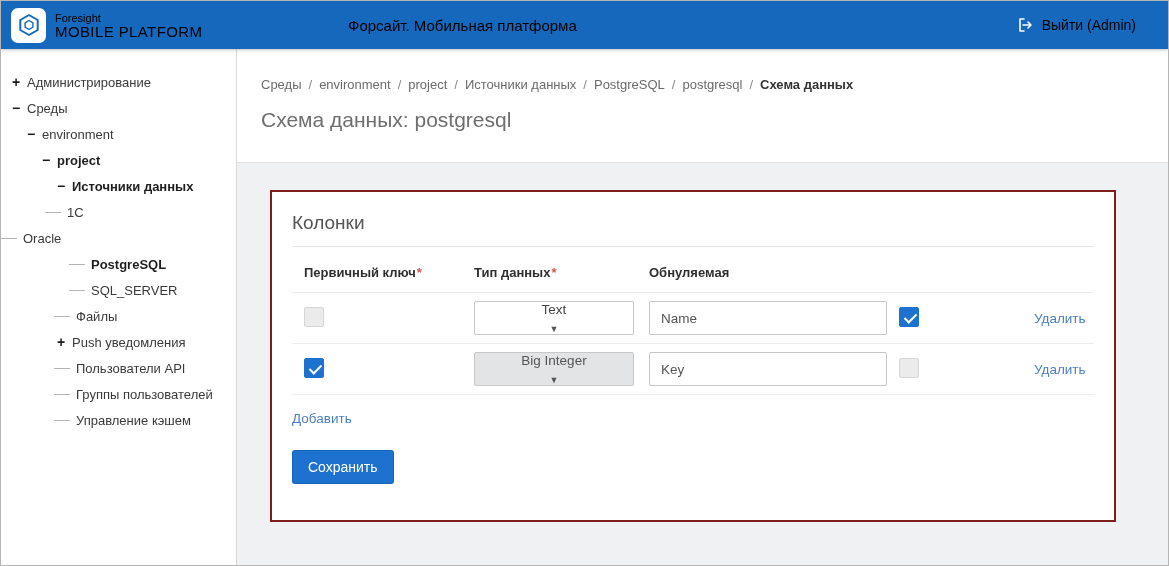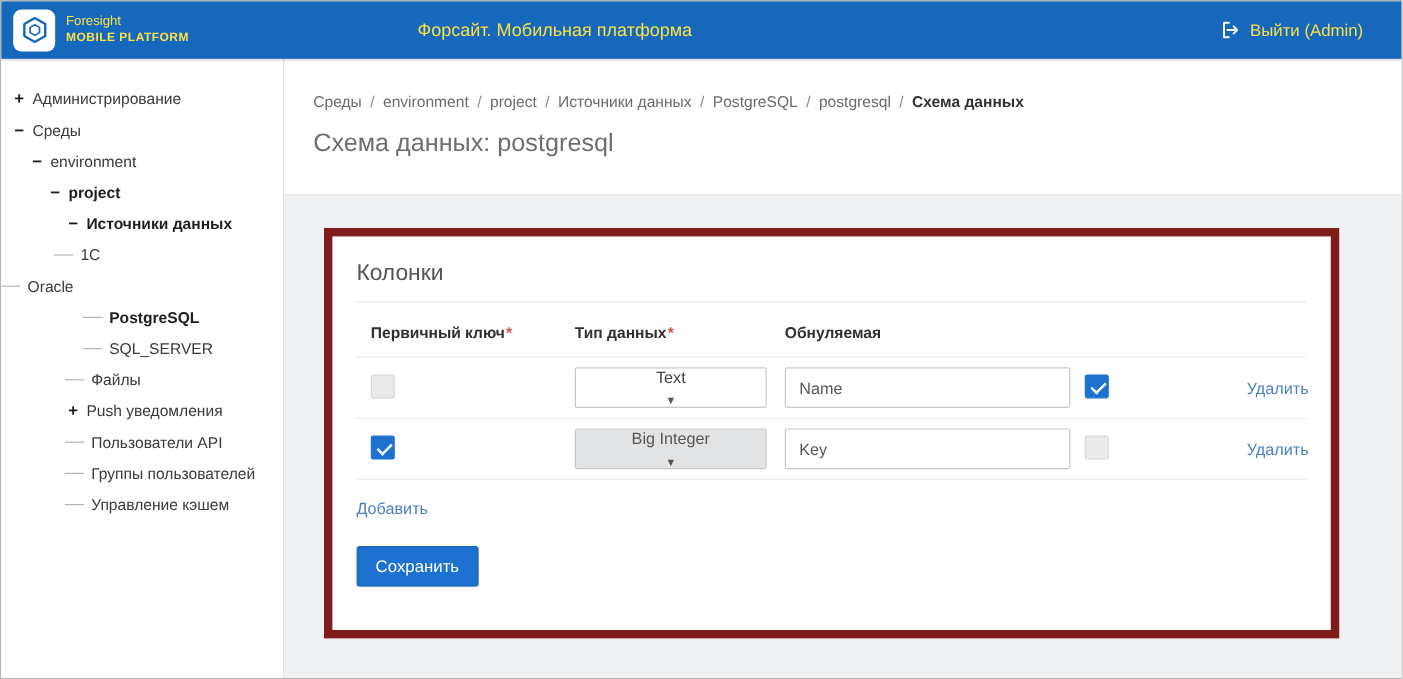--- a/index.html
+++ b/index.html
@@ -1,46 +1,46 @@
 <!DOCTYPE html>
 <html style="--header-bg: #1568bb; --accent: #1c72ce; --link: #4a7fc1;"><head>
 <meta charset="utf-8">
 <style>
   * { margin:0; padding:0; box-sizing:border-box; }
   html,body { background:#fff; }
   body { font-family:"Liberation Sans", sans-serif; font-size:13px; color:#333; }
   .page { width:1169px; height:566px; border:1px solid #b5b5b5; overflow:hidden; display:flex; flex-direction:column; background:#fff; }
 
   
-  .topbar { height:48px; flex:0 0 48px; background:var(--header-bg,#1568bb); position:relative; display:flex; align-items:center; color:#fde047; box-shadow:0 1px 3px rgba(0,0,0,.25); z-index:2; }
+  .topbar { height:48px; flex:0 0 48px; background:var(--header-bg,#1568bb); position:relative; display:flex; align-items:center; color:#000000; box-shadow:0 1px 3px rgba(0,0,0,.25); z-index:2; }
   .brand { position:absolute; left:10px; top:0; height:48px; display:flex; align-items:center; gap:9px; }
   .logo-box { width:35px; height:35px; background:#fff; border-radius:7px; display:flex; align-items:center; justify-content:center; }
   .brand-line1 { font-size:11px; line-height:13px; }
-  .brand-line2 { font-size:10px; line-height:13px; font-weight:bold; letter-spacing:.4px; }
+  .brand-line2 { font-size:15px; line-height:13px; font-weight:normal; letter-spacing:.4px; }
   .app-title { position:absolute; left:347px; font-size:15px; }
   .logout { position:absolute; right:32px; display:flex; align-items:center; gap:9px; font-size:14px; cursor:pointer; }
 
   
   .body-row { flex:1; display:flex; min-height:0; }
   .sidebar { width:236px; flex:0 0 236px; background:#fff; border-right:1px solid #d9d9d9; padding-top:20px; overflow:hidden; }
   .tree-item { display:flex; align-items:center; height:26px; white-space:nowrap; cursor:pointer; color:#3a3a3a; }
   .tree-item.bold { font-weight:bold; color:#1f1f1f; }
   .tree-toggle { width:14px; text-align:center; font-weight:bold; color:#1a1a1a; margin-right:4px; font-size:14px; flex:0 0 14px; }
   .tree-dash { display:inline-block; width:16px; height:1px; background:#b3b3b3; margin-right:6px; flex:0 0 16px; }
 
   .main { flex:1; background:#f0f1f2; overflow:hidden; }
   .main-top { background:#fff; border-bottom:1px solid #e2e2e2; padding:28px 24px 30px 24px; }
   .breadcrumb { font-size:13px; color:#6b6b6b; }
   .breadcrumb .sep { margin:0 7px; color:#8a8a8a; }
   .breadcrumb .crumb { cursor:pointer; }
   .breadcrumb .crumb.last { color:#333; font-weight:bold; cursor:default; }
   .page-title { margin-top:16px; font-size:21px; font-weight:400; color:#6e6e6e; }
 
   
-  .card { margin:27px 52px 0 33px; background:#fff; border:7px solid #7f1d1d; padding:20px 20px 36px 20px; }
+  .card { margin:27px 52px 0 33px; background:#fff; border:2px solid #7f1d1d; padding:20px 20px 36px 20px; }
   .card-title { font-size:19px; font-weight:400; color:#555; padding-bottom:12px; border-bottom:1px solid #e6e6e6; }
   .grid-header, .grid-row { display:grid; grid-template-columns:170px 175px 250px 135px 1fr; align-items:center; padding-left:12px; border-bottom:1px solid #ececec; }
   .grid-header { padding-top:18px; padding-bottom:12px; font-weight:bold; font-size:13px; color:#2f2f2f; }
   .req { color:#d9534f; margin-left:1px; }
   .grid-row { min-height:50px; padding-top:8px; padding-bottom:8px; }
   .checkbox { display:inline-block; width:20px; height:20px; border:1px solid #d6d6d6; background:#ebebeb; border-radius:2px; cursor:pointer; position:relative; }
   .checkbox.checked { background:var(--accent,#1c72ce); border-color:var(--accent,#1c72ce); }
   .checkbox.checked::after { content:""; position:absolute; left:7px; top:3px; width:5px; height:10px; border:solid #fff; border-width:0 2px 2px 0; transform:rotate(45deg); }
   .select { width:160px; height:34px; background:#fff; border:1px solid #c8c8c8; border-radius:2px; display:flex; align-items:center; justify-content:space-between; padding:0 10px; font-size:13.5px; color:#444; cursor:pointer;flex-direction:column; }
   .select.disabled { background:#e3e4e5; color:#555; cursor:default; }

